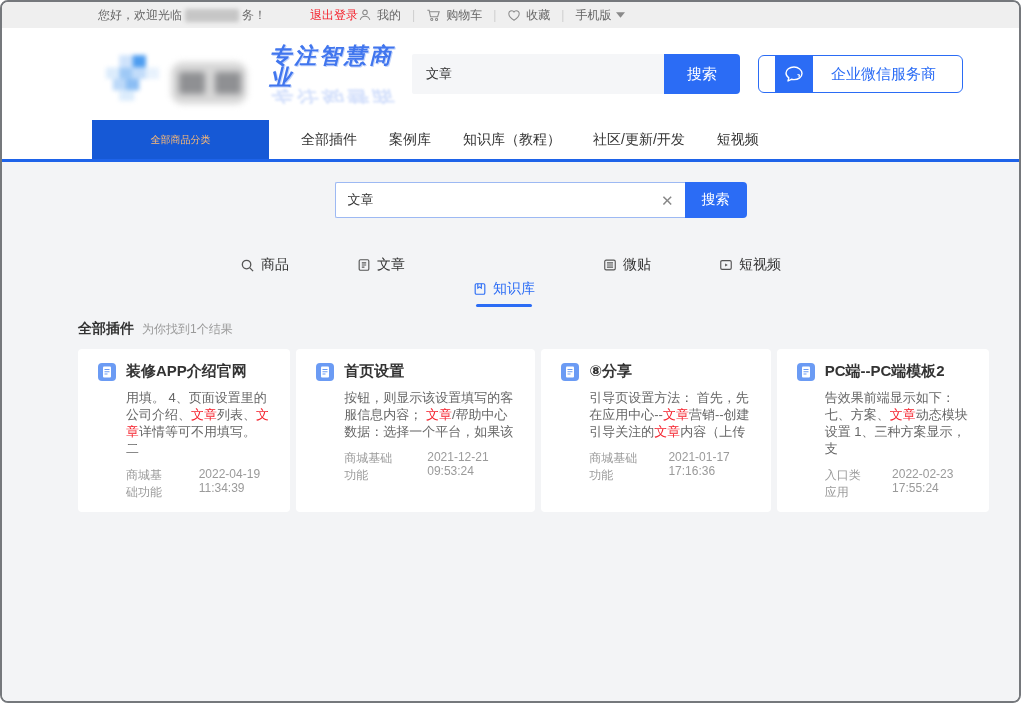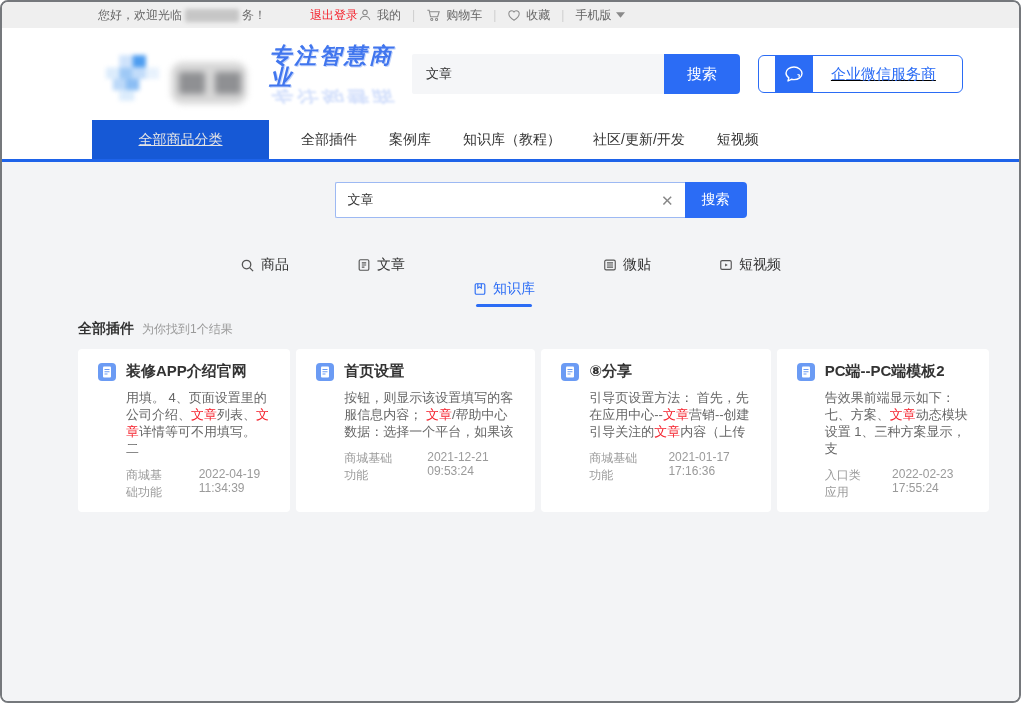--- a/index.html
+++ b/index.html
@@ -32,26 +32,26 @@
   .logo-name-blur { width: 80px; height: 42px; margin-left: 12px; border-radius: 12px; background: #d7d7d7; filter: blur(3px); position: relative; overflow: hidden; }
   .logo-name-blur i { position: absolute; background: #8f9093; border-radius: 2px; }
   .logo-name-blur i:nth-child(1) { left: 8px; top: 10px; width: 26px; height: 22px; }
   .logo-name-blur i:nth-child(2) { left: 44px; top: 10px; width: 26px; height: 22px; }
   .slogan-wrap { margin-left: 22px; line-height: 1; }
   .slogan { color: #4176ee; font-size: 22px; font-weight: bold; font-style: italic; letter-spacing: 3px; text-shadow: 1px 1px 0 #c3d4fa; }
   .slogan-reflection { display: block; transform: scaleY(-1); opacity: .22; filter: blur(1px); height: 15px; overflow: hidden; color: #4176ee; font-size: 22px; font-weight: bold; font-style: italic; letter-spacing: 3px; }
   .header-search { display: flex; margin-left: auto; }
   .hs-input { width: 252px; height: 40px; background: #f5f6f8; border: none; outline: none; padding: 0 14px; font-size: 13px; color: #333; border-radius: 2px 0 0 2px; }
   .hs-btn { width: 76px; height: 40px; background: #2b6cf5; color: #fff; border: none; font-size: 15px; border-radius: 0 4px 4px 0; cursor: pointer; }
-  .wechat-btn { margin-left: 18px; height: 38px; display: flex; align-items: center; border: 1px solid #2b6cf5; border-radius: 6px; overflow: hidden; background: #fff; cursor: pointer; padding: 16px; text-decoration: underline; }
+  .wechat-btn { margin-left: 18px; height: 38px; display: flex; align-items: center; border: 1px solid #2b6cf5; border-radius: 6px; overflow: hidden; background: #fff; cursor: pointer; padding: 16px; }
   .wechat-icon { width: 38px; height: 38px; background: #2b6cf5; display: flex; align-items: center; justify-content: center; flex: 0 0 38px; }
   .wechat-label { color: #2b6cf5; font-size: 15px; padding: 0 18px; white-space: nowrap; }
   
   .nav { height: 42px; background: #fff; border-bottom: 3px solid #1e63e9; display: flex; align-items: stretch; padding-left: 90px; }
-  .nav-active { width: 177px; background: #1659d6; color: #e5e5e5; font-size: 14px; display: flex; align-items: center; justify-content: center; cursor: pointer; text-decoration: underline; }
+  .nav-active { width: 177px; background: #1659d6; color: #fdba74; font-size: 10px; display: flex; align-items: center; justify-content: center; cursor: pointer; }
   .nav-items { display: flex; align-items: center; gap: 32px; margin-left: 32px; }
   .nav-link { font-size: 14px; color: #333; cursor: pointer; white-space: nowrap; }
   
   .content { background: #f3f4f6; height: 539px; overflow: hidden; }
   .search-row { display: flex; justify-content: center; padding-top: 20px; position: relative; left: 30px; }
   .sr-input-wrap { position: relative; width: 350px; height: 36px; background: #fff; border: 1px solid #9db9f3; border-right: none; border-radius: 2px 0 0 2px; }
   .sr-input { width: 100%; height: 100%; border: none; outline: none; padding: 0 34px 0 12px; font-size: 13px; color: #333; background: transparent; }
   .sr-clear { position: absolute; right: 11px; top: 50%; transform: translateY(-50%); color: #888; font-size: 15px; cursor: pointer; line-height: 1; }
   .sr-btn { width: 62px; height: 36px; background: #2b6cf5; color: #fff; border: none; font-size: 14px; border-radius: 0 4px 4px 0; cursor: pointer; }
   .tabs { display: flex; justify-content: center; gap: 68px; margin-top: 14px; }

